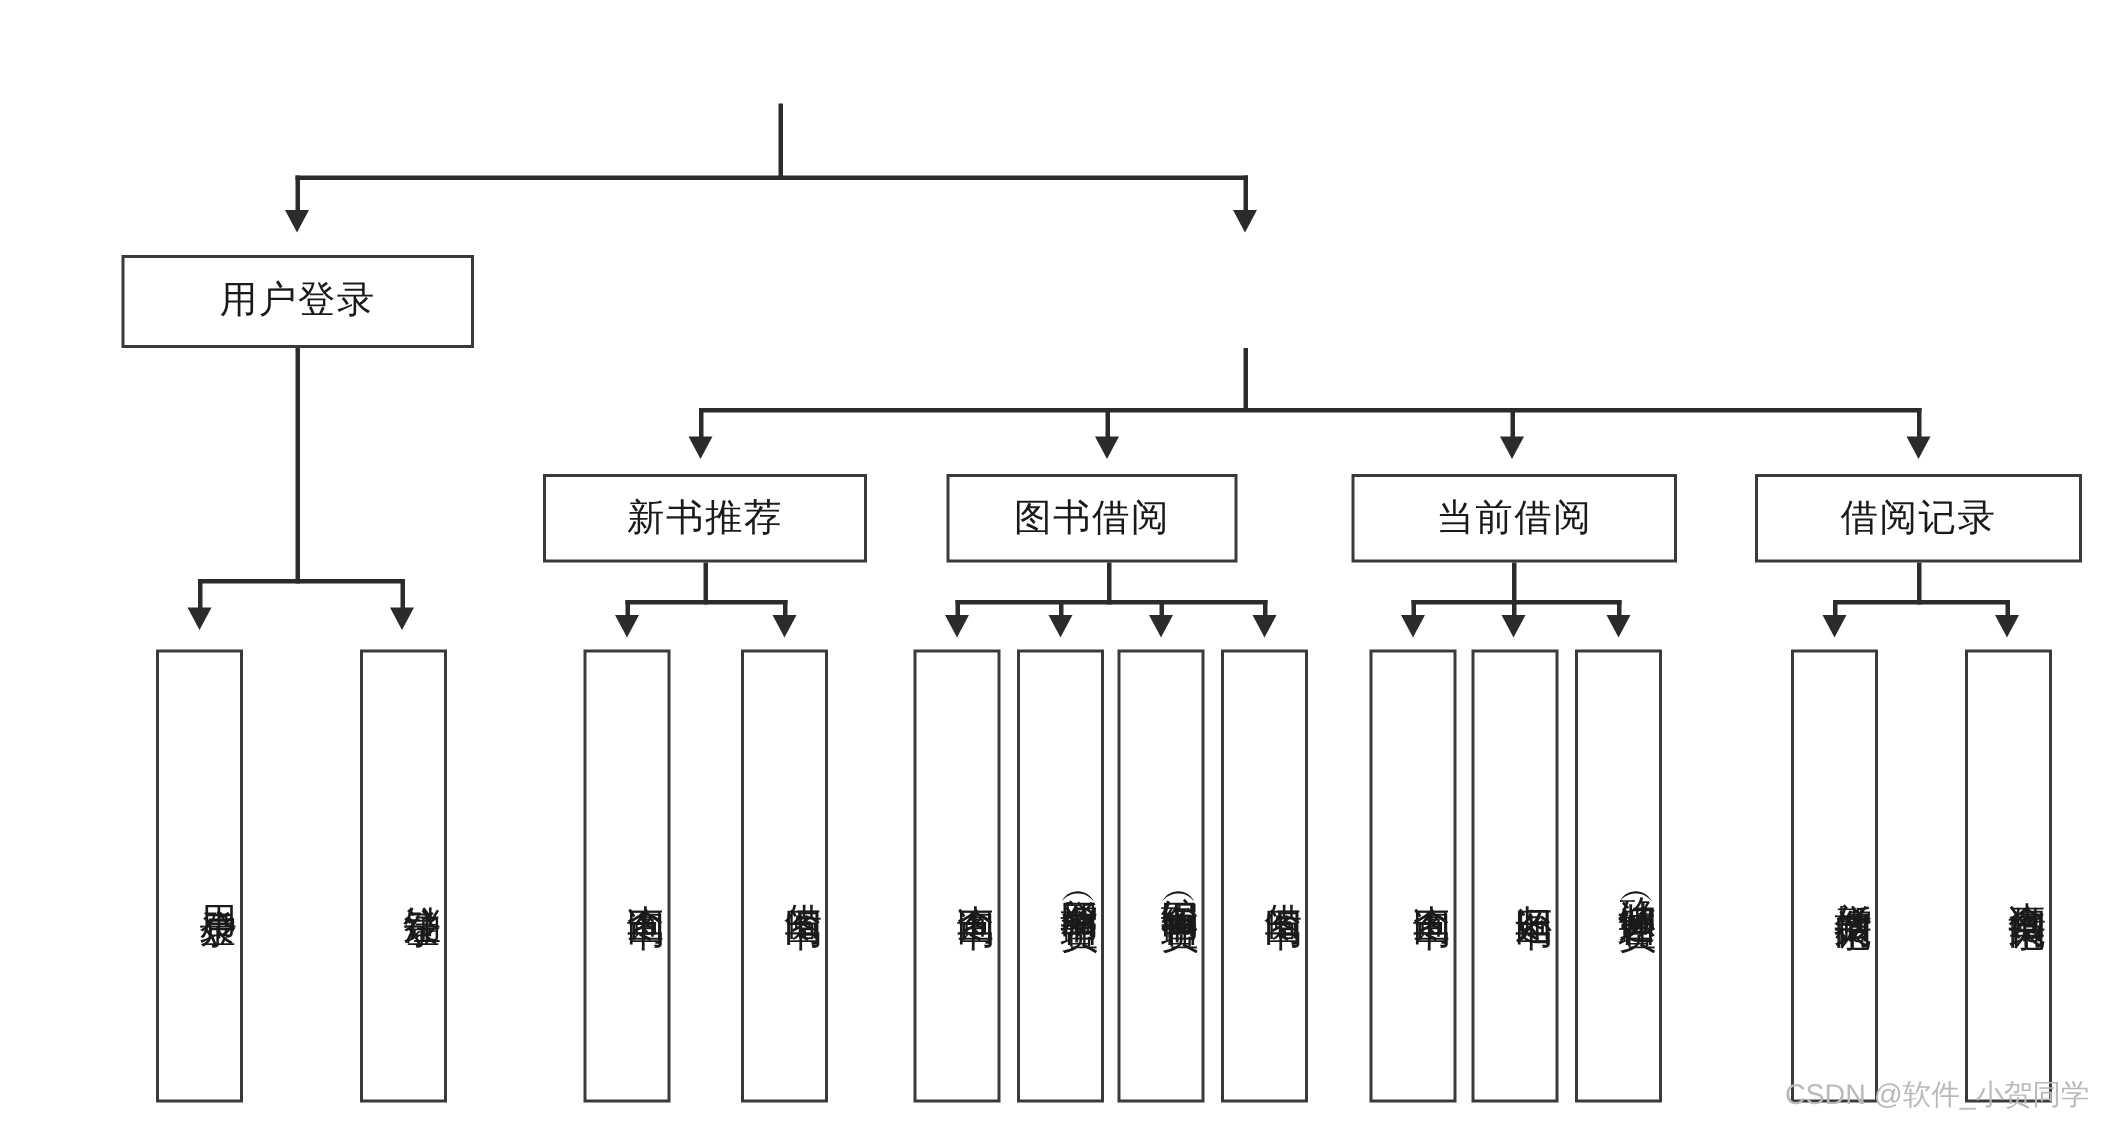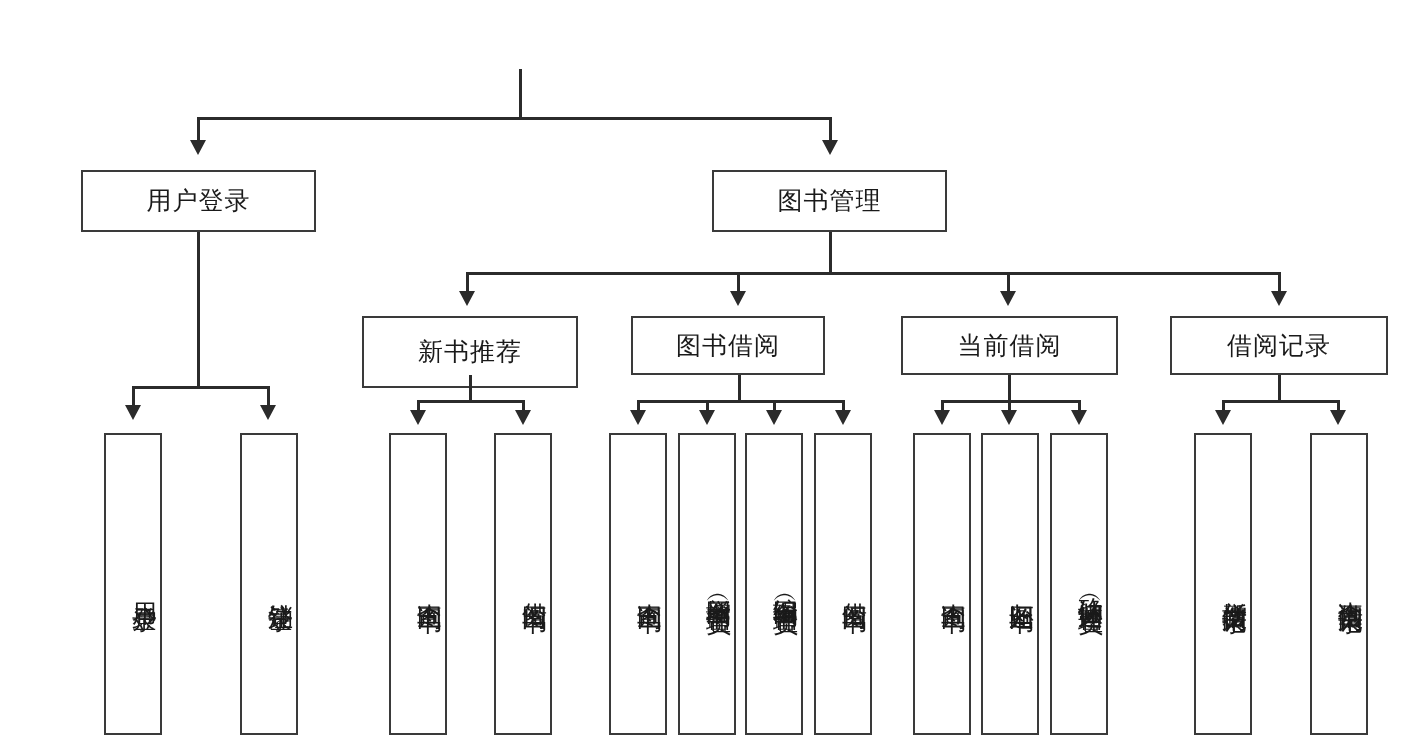--- a/index.html
+++ b/index.html
@@ -87,43 +87,40 @@
   <div class="ln hline" style="left:197px; top:117px; width:635px; height:3px;"></div>
 
   <div class="ln vline" style="left:197px; top:117px; width:3px; height:30px;"></div>
   <div class="arrow" style="left:190px; top:140px;"></div>
   <div class="ln vline" style="left:829px; top:117px; width:3px; height:30px;"></div>
   <div class="arrow" style="left:822px; top:140px;"></div>
 
   <div class="node h" style="left:81px; top:170px; width:235px; height:62px;">
     <span>用户登录</span>
   </div>
-  <div class="node h" style="left:712px; top:170px; width:235px; height:62px;">
-    <span>图书管理</span>
-  </div>
 
   <div class="ln vline" style="left:197px; top:232px; width:3px; height:157px;"></div>
   <div class="ln hline" style="left:132px; top:386px; width:138px; height:3px;"></div>
   <div class="ln vline" style="left:132px; top:386px; width:3px; height:24px;"></div>
   <div class="arrow" style="left:125px; top:405px;"></div>
   <div class="ln vline" style="left:267px; top:386px; width:3px; height:24px;"></div>
   <div class="arrow" style="left:260px; top:405px;"></div>
 
   <div class="ln vline" style="left:829px; top:232px; width:3px; height:42px;"></div>
   <div class="ln hline" style="left:466px; top:272px; width:815px; height:3px;"></div>
   <div class="ln vline" style="left:466px; top:272px; width:3px; height:23px;"></div>
   <div class="arrow" style="left:459px; top:291px;"></div>
   <div class="ln vline" style="left:737px; top:272px; width:3px; height:23px;"></div>
   <div class="arrow" style="left:730px; top:291px;"></div>
   <div class="ln vline" style="left:1007px; top:272px; width:3px; height:23px;"></div>
   <div class="arrow" style="left:1000px; top:291px;"></div>
   <div class="ln vline" style="left:1278px; top:272px; width:3px; height:23px;"></div>
   <div class="arrow" style="left:1271px; top:291px;"></div>
 
-  <div class="node h" style="left:362px; top:316px; width:216px; height:72px;">
+  <div class="node h" style="left:362px; top:316px; width:216px; height:59px;">
     <span>新书推荐</span>
   </div>
   <div class="node h" style="left:631px; top:316px; width:194px; height:59px;">
     <span>图书借阅</span>
   </div>
   <div class="node h" style="left:901px; top:316px; width:217px; height:59px;">
     <span>当前借阅</span>
   </div>
   <div class="node h" style="left:1170px; top:316px; width:218px; height:59px;">
     <span>借阅记录</span>
@@ -200,14 +197,15 @@
     <span class="vtext">确认归还（管理员）</span>
   </div>
 
   <div class="node v" style="left:1194px; top:433px; width:58px; height:302px;">
     <span class="vtext">新增借阅记录</span>
   </div>
   <div class="node v" style="left:1310px; top:433px; width:58px; height:302px;">
     <span class="vtext">查询借阅记录</span>
   </div>
 
+  <div id="watermark">CSDN @软件_小贺同学</div>
 
 </div>
 
 </body></html>

